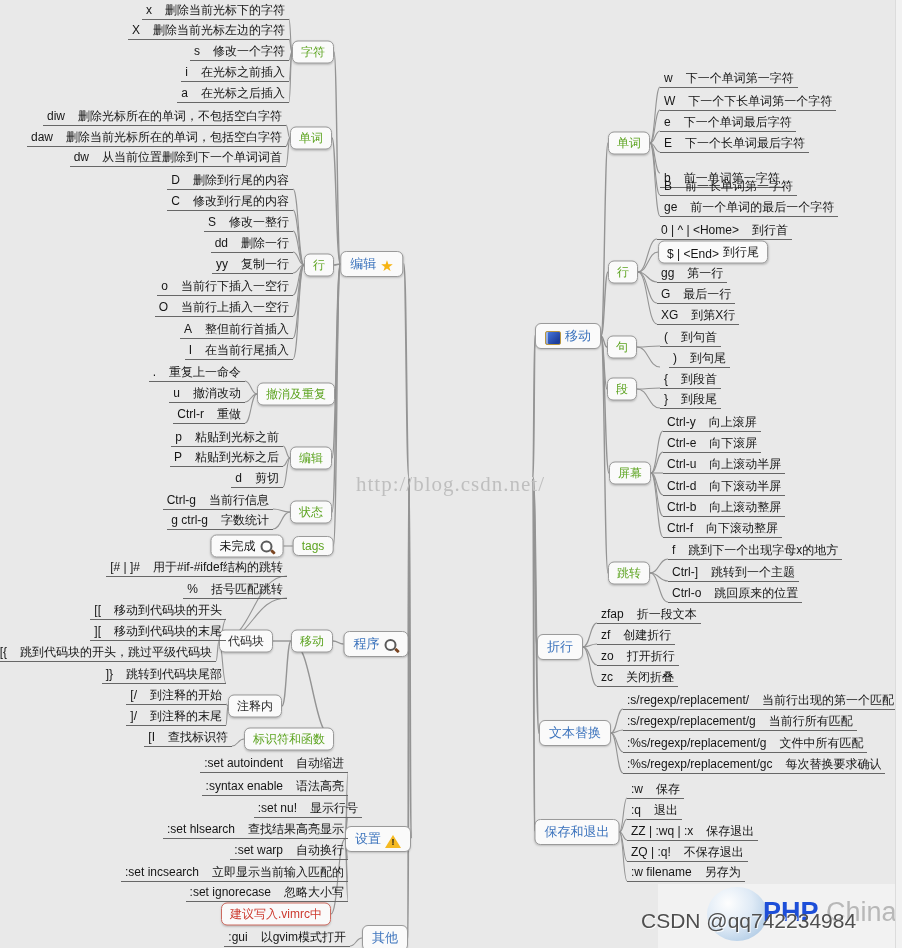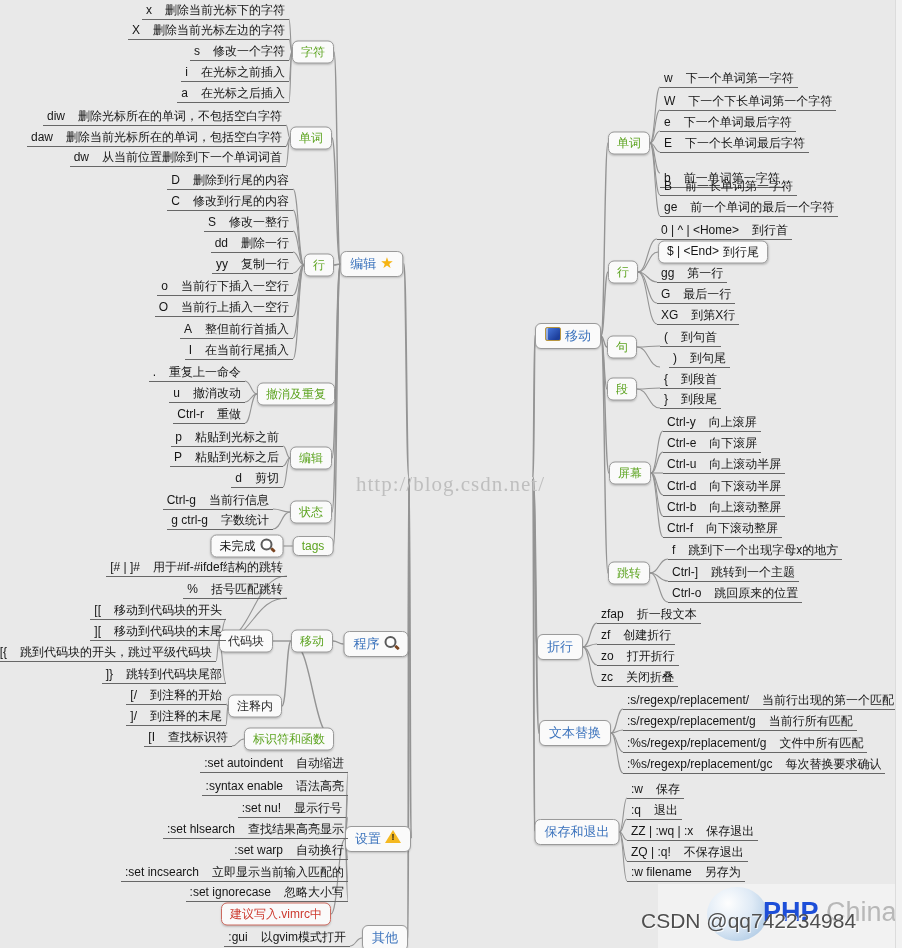--- a/index.html
+++ b/index.html
@@ -11,21 +11,21 @@
   .wire.mid{stroke-width:1.4}
   .wire.thick{stroke-width:1.9}
 
   .leaf{position:absolute;z-index:2;white-space:nowrap;font-size:12px;color:#151515;
         line-height:14px;padding:0 4px 2px;border-bottom:1.2px solid #676767}
   .leaf.L{text-align:right}
   .leaf .k{margin-right:13px}
 
   .bub{position:absolute;z-index:2;transform:translate(-50%,-50%);white-space:nowrap;
        background:#fafafa;border:1px solid #9a9a9a;border-radius:6px;padding:2px 8px;
-       font-size:12px;display:flex;align-items:flex-start;gap:4px;
+       font-size:12px;display:flex;align-items:flex-end;gap:4px;
        box-shadow:0 1px 2px rgba(0,0,0,.18)}
   .bub.cat{color:#5da421}
   .bub.dark{color:#2b2b2b}
   .bub.main{color:#3d74bd;font-size:13px;padding:3px 9px}
   .bub.boxn{color:#151515}
   .bub.red{color:#cc3a2f;border-color:#cc6a5f}
 
   #center-node{position:absolute;left:471px;top:478px;z-index:3;transform:translate(-50%,-50%);
        width:122px;height:35px;border-radius:50%;
        background:radial-gradient(ellipse at 50% 30%,#e9e9e9,#c7c7c7);
@@ -302,21 +302,21 @@
       <div class="leaf L" style="top: 582px; right: 615px;"><span class="k">%</span><span class="d">括号匹配跳转</span></div>
       <div class="leaf L" style="top: 603px; right: 676px;"><span class="k">[[</span><span class="d">移动到代码块的开头</span></div>
       <div class="leaf L" style="top: 624px; right: 676px;"><span class="k">][</span><span class="d">移动到代码块的末尾</span></div>
       <div class="leaf L" style="top: 645px; right: 686px;"><span class="k">[{</span><span class="d">跳到代码块的开头，跳过平级代码块</span></div>
       <div class="leaf L" style="top: 667px; right: 676px;"><span class="k">]}</span><span class="d">跳转到代码块尾部</span></div>
       <div class="leaf L" style="top: 688px; right: 676px;"><span class="k">[/</span><span class="d">到注释的开始</span></div>
       <div class="leaf L" style="top: 709px; right: 676px;"><span class="k">]/</span><span class="d">到注释的末尾</span></div>
       <div class="leaf L" style="top: 730px; right: 670px;"><span class="k">[I</span><span class="d">查找标识符</span></div>
       <div class="leaf L" style="top: 756px; right: 554px;"><span class="k">:set autoindent</span><span class="d">自动缩进</span></div>
       <div class="leaf L" style="top: 779px; right: 554px;"><span class="k">:syntax enable</span><span class="d">语法高亮</span></div>
-      <div class="leaf L" style="top: 801px; right: 556px; margin-left: 9px;"><span class="k">:set nu!</span><span class="d">显示行号</span></div>
+      <div class="leaf L" style="top: 801px; right: 540px; margin-left: 9px;"><span class="k">:set nu!</span><span class="d">显示行号</span></div>
       <div class="leaf L" style="top: 822px; right: 554px;"><span class="k">:set hlsearch</span><span class="d">查找结果高亮显示</span></div>
       <div class="leaf L" style="top: 843px; right: 554px;"><span class="k">:set warp</span><span class="d">自动换行</span></div>
       <div class="leaf L" style="top: 865px; right: 554px;"><span class="k">:set incsearch</span><span class="d">立即显示当前输入匹配的</span></div>
       <div class="leaf L" style="top: 885px; right: 554px;"><span class="k">:set ignorecase</span><span class="d">忽略大小写</span></div>
       <div class="leaf L" style="top: 930px; right: 552px;"><span class="k">:gui</span><span class="d">以gvim模式打开</span></div>
       <div class="leaf R" style="top: 71px; left: 660px;"><span class="k">w</span><span class="d">下一个单词第一字符</span></div>
       <div class="leaf R" style="top: 94px; left: 660px;"><span class="k">W</span><span class="d">下一个下长单词第一个字符</span></div>
       <div class="leaf R" style="top: 115px; left: 660px;"><span class="k">e</span><span class="d">下一个单词最后字符</span></div>
       <div class="leaf R" style="top: 136px; left: 660px;"><span class="k">E</span><span class="d">下一个长单词最后字符</span></div>
       <div class="leaf R" style="top: 171px; left: 660px;"><span class="k">b</span><span class="d">前一单词第一字符</span></div>

